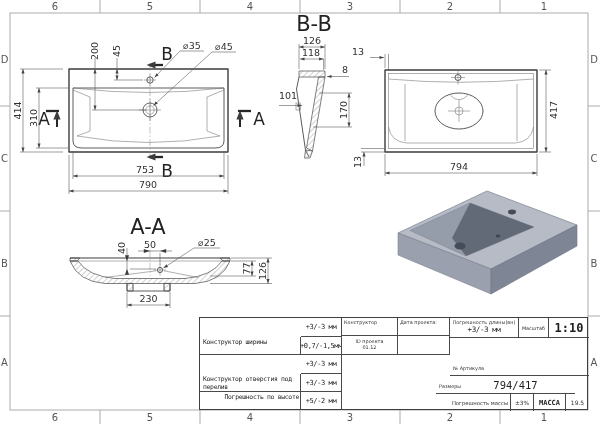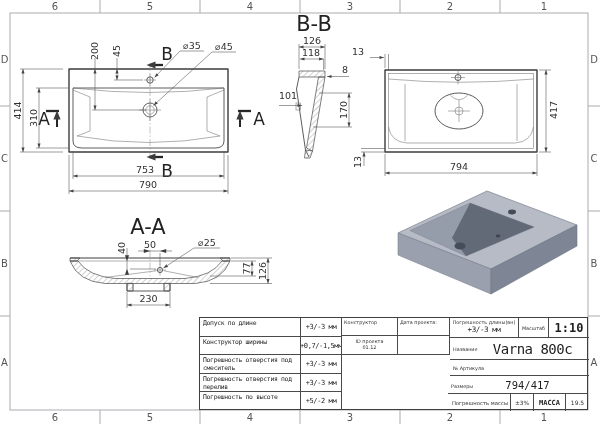--- a/index.html
+++ b/index.html
@@ -18,21 +18,21 @@
   .dimt{font:9.5px "DejaVu Sans",sans-serif;fill:#303030;}
   .bigL{font:17px "DejaVu Sans",sans-serif;fill:#222;}
   .vtitle{font:21px "DejaVu Sans",sans-serif;fill:#222;}
   .fnum{font:10px "DejaVu Sans",sans-serif;fill:#555;}
   .arrow{fill:#3c3c3c;stroke:none;}
   text{user-select:none;}
   
   #tblock{position:absolute;left:199px;top:317px;width:389px;height:93px;
           border:1px solid #3f3f3f;box-sizing:border-box;background:#fff;color:#1e1e1e;}
   .cell{position:absolute;box-sizing:border-box;border-right:1px solid #4a4a4a;border-bottom:1px solid #4a4a4a;overflow:hidden;}
-  .noB{border-bottom:none;} .noR{border-right:none;}
+  .noB{border-bottom:none;text-align:right;} .noR{border-right:none;}
   .tl{font:6.4px/1.18 "DejaVu Sans Mono",monospace;padding:2px 1px 0 3px;letter-spacing:-.3px;}
   .tv{font:7px "DejaVu Sans Mono",monospace;display:flex;align-items:center;justify-content:center;letter-spacing:-.4px;}
   .sl{font:4.9px "DejaVu Sans",sans-serif;color:#333;}
   .hdr{padding:1px 0 0 2px;}
   .ctr{display:flex;align-items:center;justify-content:center;text-align:center;}
   .logo{font:28px "DejaVu Sans Mono",monospace;font-weight:700;letter-spacing:-1px;
         transform:scale(.78,1);transform-origin:50% 50%;white-space:nowrap;}
   .bigval{font:14px "DejaVu Sans Mono",monospace;letter-spacing:-.5px;}
   .midval{font:10.5px "DejaVu Sans Mono",monospace;}
   .scaleval{font:12px "DejaVu Sans Mono",monospace;font-weight:700;}
@@ -254,57 +254,51 @@
     <polygon points="410,230.5 470,203 534,227 466,256" fill="#959caa" stroke="#7c8290" stroke-width=".5"></polygon>
     <polygon points="470,203 534,227 466,256 452,238" fill="#626977" stroke="none"></polygon>
     <ellipse cx="460" cy="246" rx="5.5" ry="3.4" fill="#454c59"></ellipse>
     <ellipse cx="512" cy="212" rx="4" ry="2.4" fill="#454c59"></ellipse>
     <ellipse cx="498" cy="236" rx="2.3" ry="1.4" fill="#3f4652"></ellipse>
   </g>
 </svg>
 
   <div id="tblock">
 
-    <div class="cell tl" style="left:0;top:0;width:101px;height:19px;">Допуск по длине</div>
     <div class="cell tv" style="left:101px;top:0;width:41px;height:19px;">+3/-3 мм</div>
     <div class="cell tl" style="left:0;top:19px;width:101px;height:18px;">Конструктор ширины</div>
     <div class="cell tv" style="left:101px;top:19px;width:41px;height:18px;">+0,7/-1,5мм</div>
-    <div class="cell tl" style="left:0;top:37px;width:101px;height:19px;">Погрешность отверстия под смеситель</div>
     <div class="cell tv" style="left:101px;top:37px;width:41px;height:19px;">+3/-3 мм</div>
-    <div class="cell tl" style="left:0;top:56px;width:101px;height:18px;">Погрешность отверстия под перелив</div>
+    <div class="cell tl" style="left:0;top:56px;width:101px;height:18px;">Конструктор отверстия под перелив</div>
     <div class="cell tv" style="left:101px;top:56px;width:41px;height:18px;">+3/-3 мм</div>
     <div class="cell tl noB" style="left:0;top:74px;width:101px;height:18px;">Погрешность по высоте</div>
     <div class="cell tv noB" style="left:101px;top:74px;width:41px;height:18px;">+5/-2 мм</div>
 
     <div class="cell sl hdr" style="left:142px;top:0;width:56px;height:18px;">Конструктор</div>
     <div class="cell sl hdr" style="left:198px;top:0;width:52px;height:18px;">Дата проекта:</div>
     <div class="cell sl ctr" style="left:142px;top:18px;width:56px;height:19px;flex-direction:column;line-height:1.2;">
       <span>ID проекта</span>
       <span>01.12</span>
     </div>
     <div class="cell" style="left:198px;top:18px;width:52px;height:19px;"></div>
 
     <div class="cell" style="left:250px;top:0;width:69px;height:20px;text-align:center;">
       <div class="sl" style="padding-top:1px;">Погрешность длины(вн)</div>
       <div class="tv" style="font-size:7.5px;">+3/-3 мм</div>
     </div>
     <div class="cell sl ctr" style="left:319px;top:0;width:30px;height:20px;">Масштаб</div>
     <div class="cell ctr scaleval noR" style="left:349px;top:0;width:40px;height:20px;text-align:right;">1:10</div>
 
-    <div class="cell noR" style="left:250px;top:20px;width:139px;height:22px;">
-      <span class="sl lbl-abs" style="top:8px;">Название</span>
-      <div class="ctr bigval" style="width:100%;height:100%;padding-left:26px;box-sizing:border-box;">Varna 800c</div>
-    </div>
 
     <div class="cell noR" style="left:250px;top:42px;width:139px;height:16px;">
       <span class="sl lbl-abs" style="top:5px;">№ Артикула</span>
       <span></span>
     </div>
 
-    <div class="cell noR" style="left:248px;top:58px;width:139px;height:18px;">
+    <div class="cell noR" style="left:236px;top:58px;width:139px;height:18px;">
       <span class="sl lbl-abs" style="top:7px;">Размеры</span>
       <div class="ctr midval" style="width:100%;height:100%;padding-left:20px;box-sizing:border-box;">794/417</div>
     </div>
 
     <div class="cell sl ctr noB" style="left:250px;top:76px;width:61px;height:17px;font-size:5.3px;">Погрешность массы</div>
     <div class="cell sl ctr noB" style="left:311px;top:76px;width:23px;height:17px;font-size:5.8px;">±3%</div>
     <div class="cell ctr massval noB" style="left:334px;top:76px;width:32px;height:17px;">МАССА</div>
     <div class="cell sl ctr noB noR" style="left:366px;top:76px;width:23px;height:17px;font-size:6px;">19.5</div>
   </div>
 </div>

